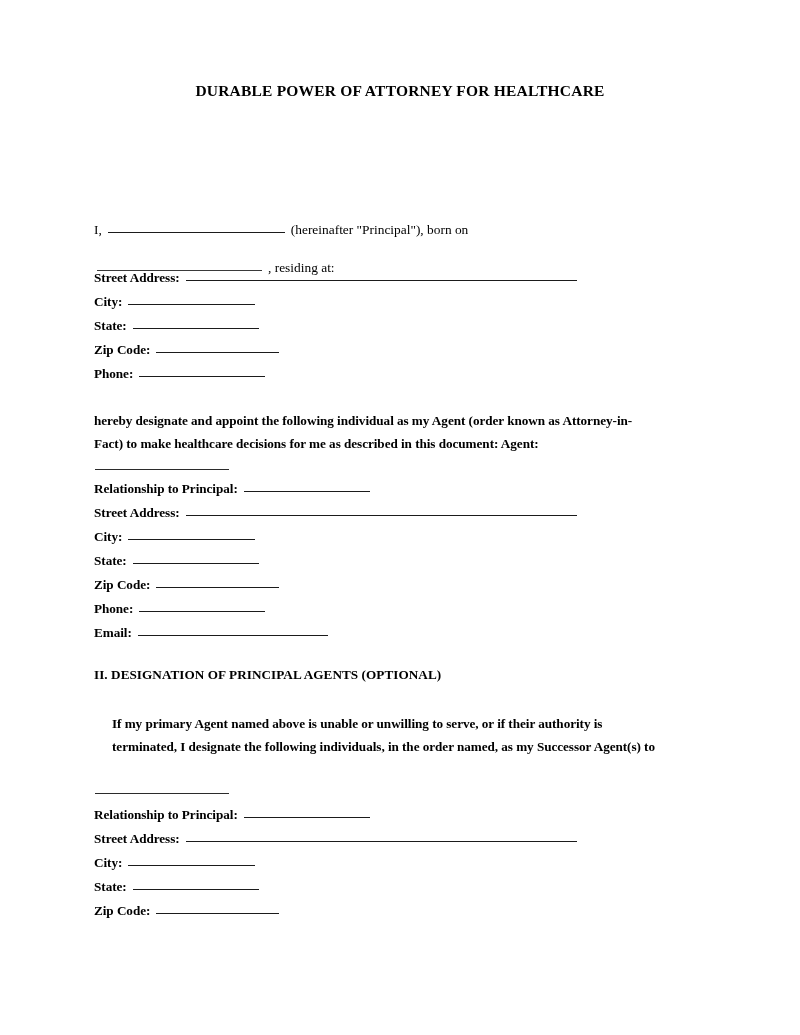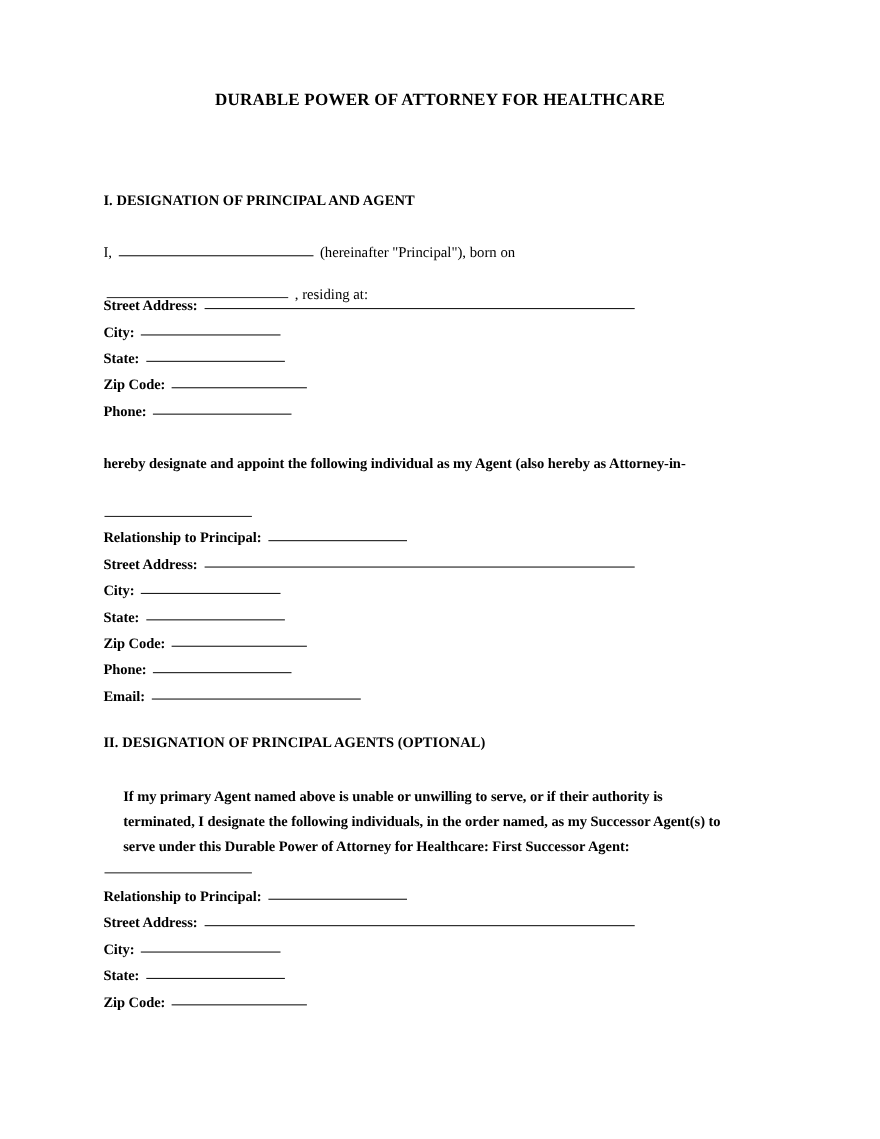--- a/index.html
+++ b/index.html
@@ -88,21 +88,20 @@
   }
   .gap-sm { display: inline-block; width: 6px; }
 </style>
 </head>
 <body>
 
 <div class="page">
 
   <div class="doc-title">DURABLE POWER OF ATTORNEY FOR HEALTHCARE</div>
 
-  <div class="section-heading" style="top:174px;">I. DESIGNATION OF PRINCIPAL AND AGENT</div>
 
   <div class="intro-line" style="top:220px;">
     <span>I,</span><span class="gap-sm"></span><span class="rule" style="width:177px;"></span><span class="gap-sm"></span><span>(hereinafter "Principal"), born on</span>
   </div>
 
   <div class="intro-line" style="top:244px; left:97px;margin-top:14px;">
     <span class="rule rule-thin" style="width:165px;"></span><span class="gap-sm"></span><span>, residing at:</span>
   </div>
 
   <div class="field-row" style="top:268px;">
@@ -115,21 +114,22 @@
     <span>State:</span><span class="gap-sm"></span><span class="rule" style="width:126px;"></span>
   </div>
   <div class="field-row" style="top:340px;">
     <span>Zip Code:</span><span class="gap-sm"></span><span class="rule" style="width:123px;"></span>
   </div>
   <div class="field-row" style="top:364px;">
     <span>Phone:</span><span class="gap-sm"></span><span class="rule" style="width:126px;"></span>
   </div>
 
   <div class="para" style="top:409px;">
-    <span class="para-line">hereby designate and appoint the following individual as my Agent (also hereby as Attorney-in-</span>
+    <span class="para-line">hereby designate and appoint the following individual as my Agent (order known as Attorney-in-</span>
+    <span class="para-line">Fact) to make healthcare decisions for me as described in this document: Agent:</span>
   </div>
 
   <div class="standalone-rule" style="top:469px; width:134px;"></div>
 
   <div class="field-row" style="top:479px;">
     <span>Relationship to Principal:</span><span class="gap-sm"></span><span class="rule" style="width:126px;"></span>
   </div>
   <div class="field-row" style="top:503px;">
     <span>Street Address:</span><span class="gap-sm"></span><span class="rule" style="width:391px;"></span>
   </div>
@@ -147,21 +147,20 @@
   </div>
   <div class="field-row" style="top:623px;">
     <span>Email:</span><span class="gap-sm"></span><span class="rule" style="width:190px;"></span>
   </div>
 
   <div class="section-heading" style="top:667px;">II. DESIGNATION OF PRINCIPAL AGENTS (OPTIONAL)</div>
 
   <div class="para" style="top:712px; width:620px;margin-left:18px;">
     <span class="para-line">If my primary Agent named above is unable or unwilling to serve, or if their authority is</span>
     <span class="para-line">terminated, I designate the following individuals, in the order named, as my Successor Agent(s) to</span>
-    <span class="para-line">serve under this Durable Power of Attorney for Healthcare: First Successor Agent:</span>
   </div>
 
   <div class="standalone-rule" style="top:793px; width:134px;"></div>
 
   <div class="field-row" style="top:805px;">
     <span>Relationship to Principal:</span><span class="gap-sm"></span><span class="rule" style="width:126px;"></span>
   </div>
   <div class="field-row" style="top:829px;">
     <span>Street Address:</span><span class="gap-sm"></span><span class="rule" style="width:391px;"></span>
   </div>

